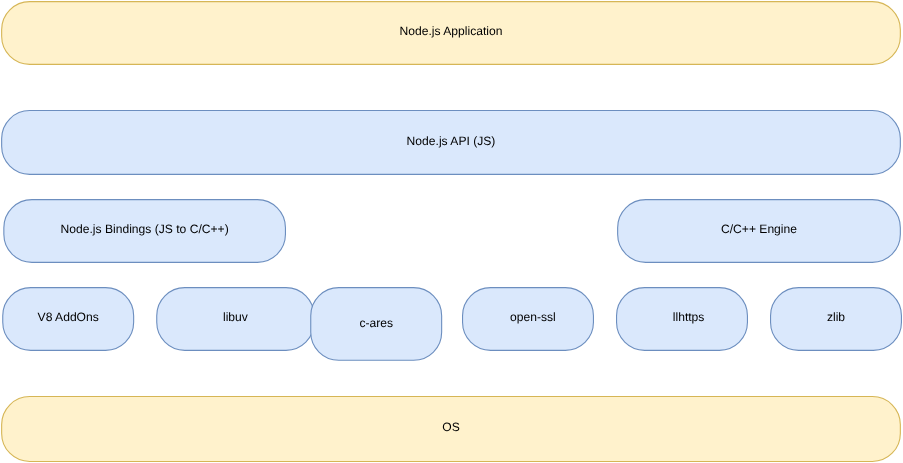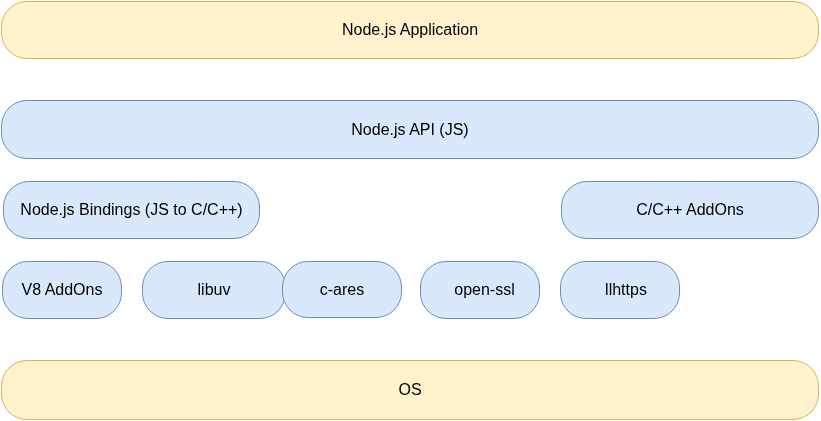--- a/index.html
+++ b/index.html
@@ -15,21 +15,21 @@
     overflow: hidden;
     font-family: "Liberation Sans", sans-serif;
   }
   .box {
     position: absolute;
     box-sizing: border-box;
     display: flex;
     align-items: center;
     justify-content: center;
     text-align: left;
-    font-size: 16px;
+    font-size: 11px;
     line-height: 1.2;
     color: #000000;
     padding: 0 4px;
     white-space: nowrap;
     border-radius: 26px;
   }
   .yellow {
     background: var(--yellow-fill, #FFF2CC);
     border: 1px solid var(--yellow-border, #D6B656);
   }
@@ -41,21 +41,21 @@
   .b-app     { left: 1px;   top: 1px;   width: 818px; height: 58px; }
   
   .b-api     { left: 1px;   top: 100px; width: 818px; height: 59px; }
   
   .b-bind    { left: 3px;   top: 181px; width: 257px; height: 58px; }
   .b-stdlib  { left: 282px; top: 181px; width: 258px; height: 58px; }
   .b-addons  { left: 561px; top: 181px; width: 258px; height: 58px; }
   
   .b-v8      { left: 2px;   top: 261px; width: 120px; height: 58px; }
   .b-libuv   { left: 142px; top: 261px; width: 144px; height: 58px; }
-  .b-cares   { left: 282px; top: 261px; width: 120px; height: 57px; }
+  .b-cares   { left: 282px; top: 261px; width: 120px; height: 67px; }
   .b-openssl { left: 420px; top: 261px; width: 120px; height: 58px; padding-left: 13px; }
   .b-llhttps { left: 560px; top: 261px; width: 120px; height: 58px; padding-left: 16px; }
   .b-zlib    { left: 700px; top: 261px; width: 120px; height: 58px; }
   
   .b-os      { left: 1px;   top: 360px; width: 818px; height: 60px; }
 </style>
 </head>
 <body>
 
 <div class="canvas">
@@ -67,21 +67,21 @@
   <div class="box blue b-bind">
     <span>Node.js Bindings (JS to C/C++)</span>
   </div>
 
   <div class="box blue b-api">
     <span>Node.js API (JS)</span>
   </div>
 
 
   <div class="box blue b-addons">
-    <span>C/C++ AddOns</span>
+    <span>C/C++ Engine</span>
   </div>
 
   <div class="box blue b-v8">
     <span>V8 AddOns</span>
   </div>
 
   <div class="box blue b-libuv">
     <span>libuv</span>
   </div>
 
@@ -90,18 +90,21 @@
   </div>
 
   <div class="box blue b-openssl">
     <span>open-ssl</span>
   </div>
 
   <div class="box blue b-llhttps">
     <span>llhttps</span>
   </div>
 
+  <div class="box blue b-zlib">
+    <span>zlib</span>
+  </div>
 
   <div class="box yellow b-os">
     <span>OS</span>
   </div>
 
 </div>
 
 </body></html>

